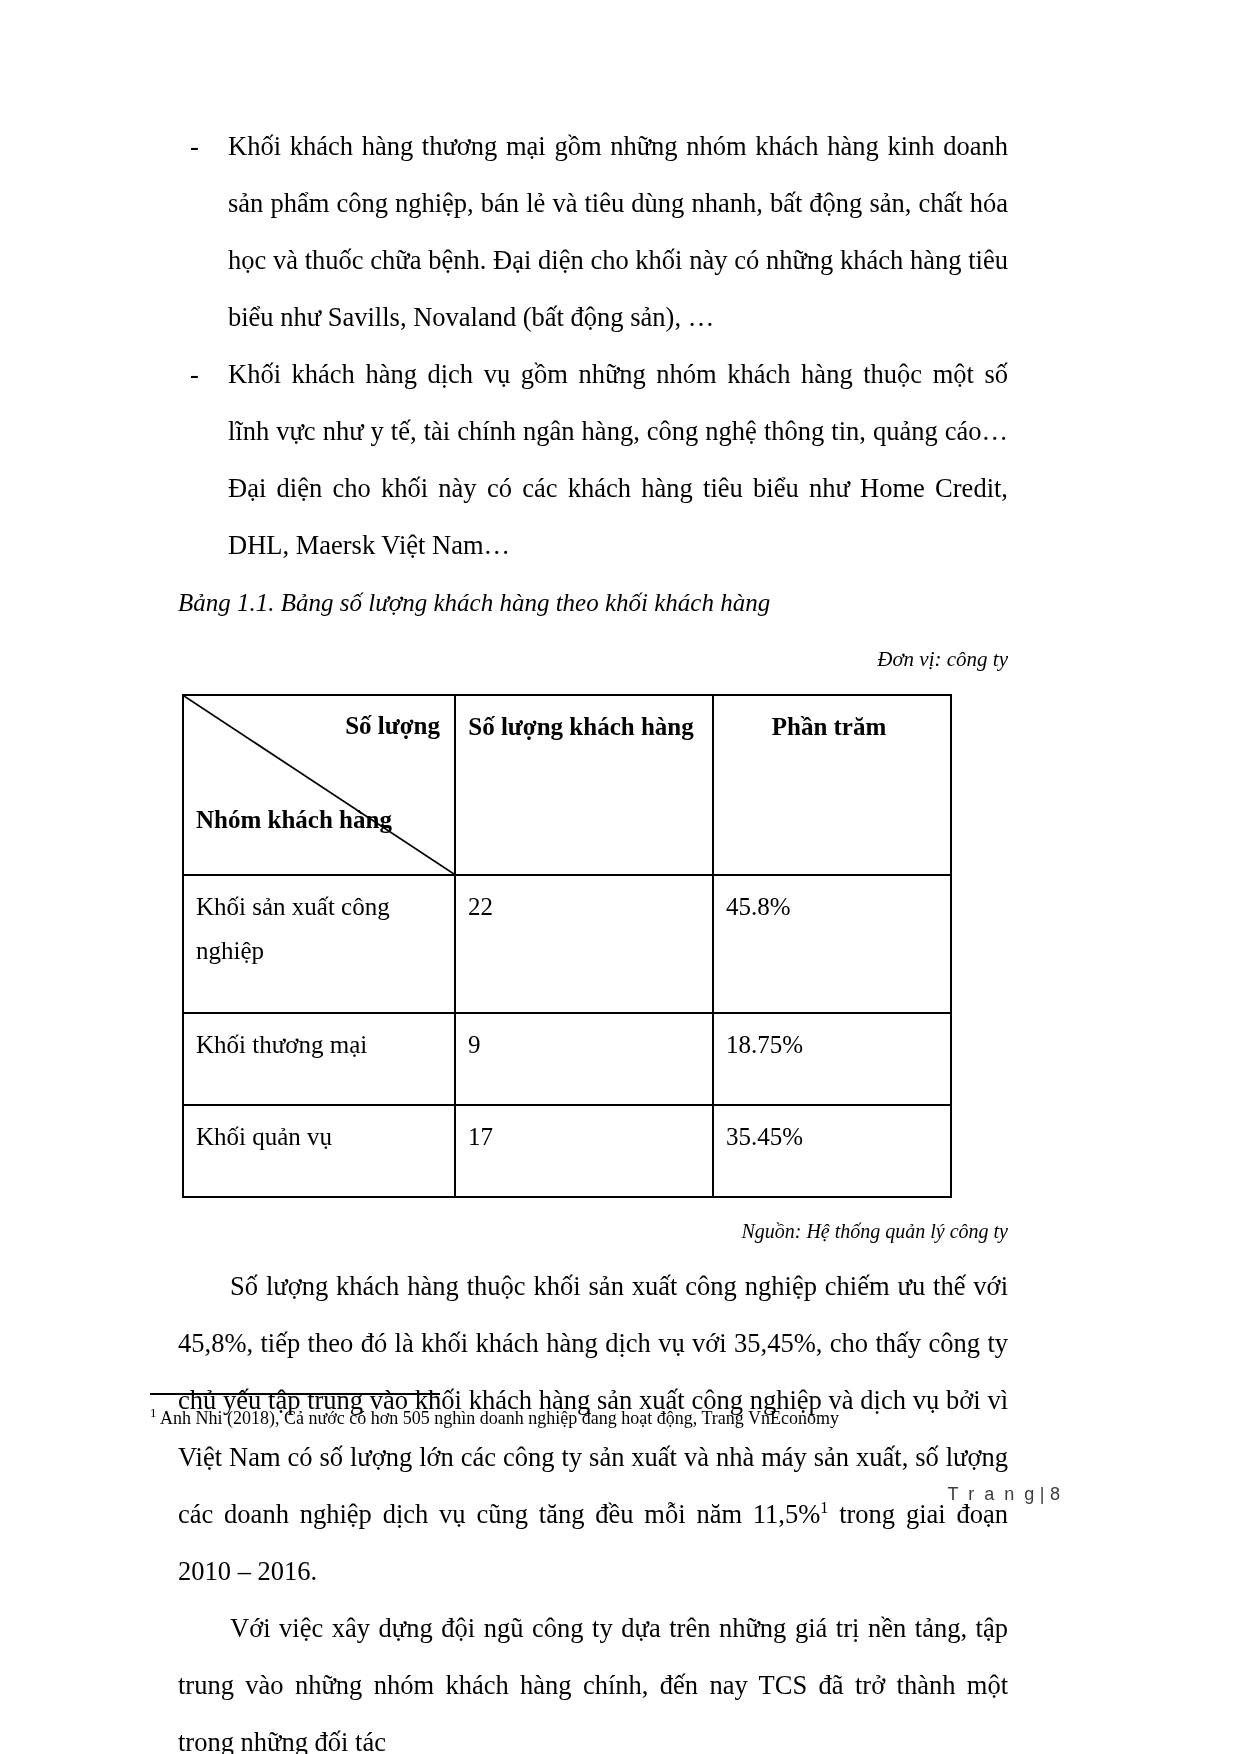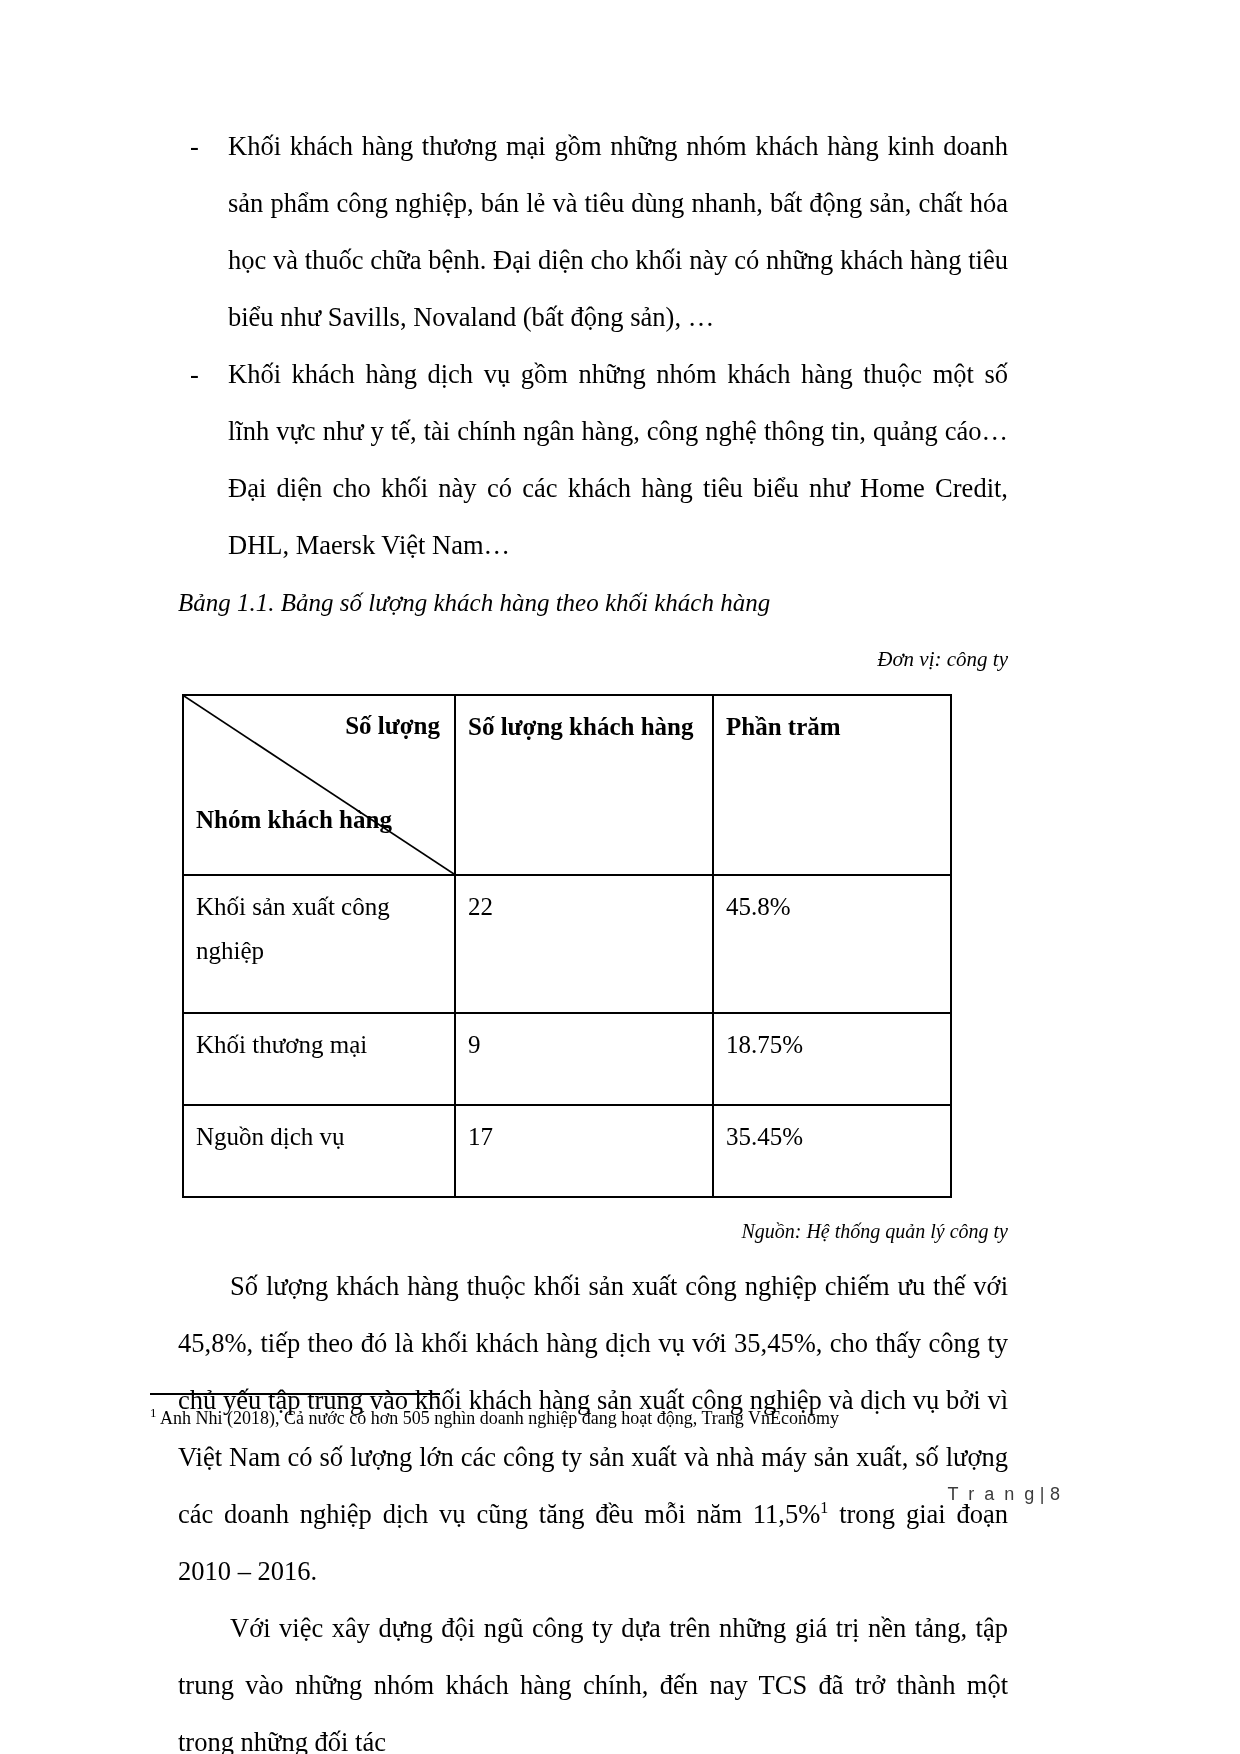--- a/index.html
+++ b/index.html
@@ -83,20 +83,21 @@
     border: 2px solid #000000;
     padding: 9px 18px 9px 12px;
     font-size: 25px;
     line-height: 44px;
     vertical-align: top;
     text-align: left;
     font-weight: normal;
   }
   table.data-table th {
     font-weight: bold;
+    text-align: center;
   }
   .col-group  { width: 272px; }
   .col-count  { width: 258px; }
   .col-pct    { width: 238px; }
 
   .corner-cell {
     position: relative;
     height: 160px;
     padding: 0 !important;
     overflow: hidden;
@@ -235,21 +236,21 @@
           <td class="cell-justify">Khối sản xuất công nghiệp</td>
           <td>22</td>
           <td>45.8%</td>
         </tr>
         <tr class="row-mid">
           <td>Khối thương mại</td>
           <td>9</td>
           <td>18.75%</td>
         </tr>
         <tr class="row-mid">
-          <td>Nguồn dịch vụ</td>
+          <td>Khối quản vụ</td>
           <td>17</td>
           <td>35.45%</td>
         </tr>
       </tbody>
     </table>
 
     <p class="source-line">Nguồn: Hệ thống quản lý công ty</p>
 
     <p class="body-para"><span>Số lượng khách hàng thuộc khối sản xuất công nghiệp chiếm ưu thế với 45,8%, tiếp theo đó là khối khách hàng dịch vụ với 35,45%, cho thấy công ty chủ yếu tập trung vào khối khách hàng sản xuất công nghiệp và dịch vụ bởi vì Việt Nam có số lượng lớn các công ty sản xuất và nhà máy sản xuất, số lượng các doanh nghiệp dịch vụ cũng tăng đều mỗi năm 11,5%</span><sup class="fn">1</sup><span> trong giai đoạn 2010 – 2016.</span></p>
 

